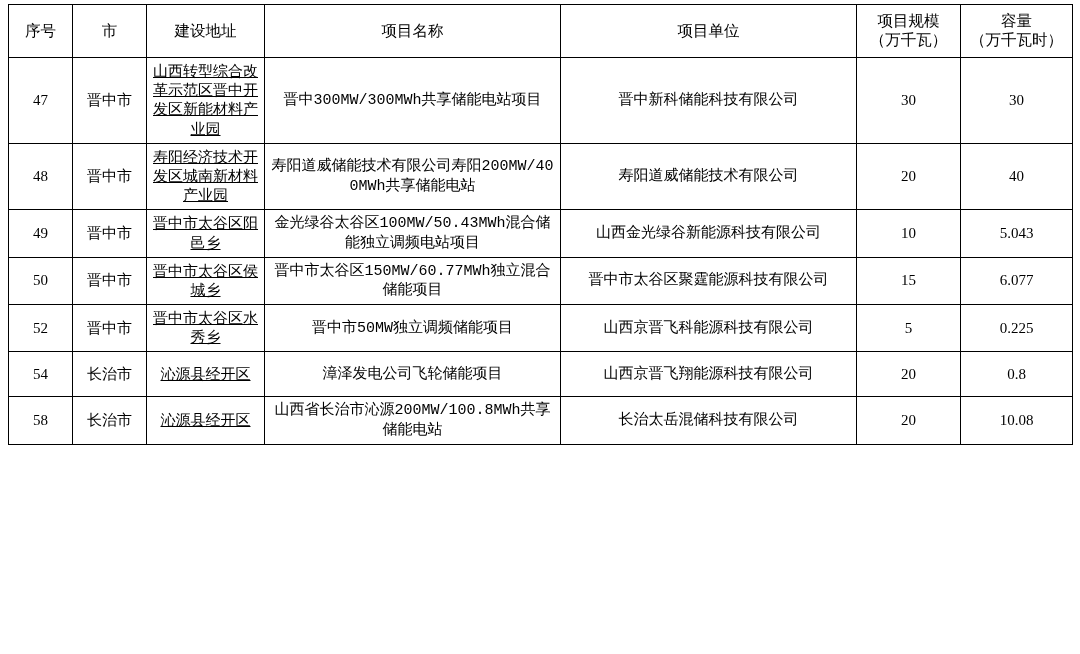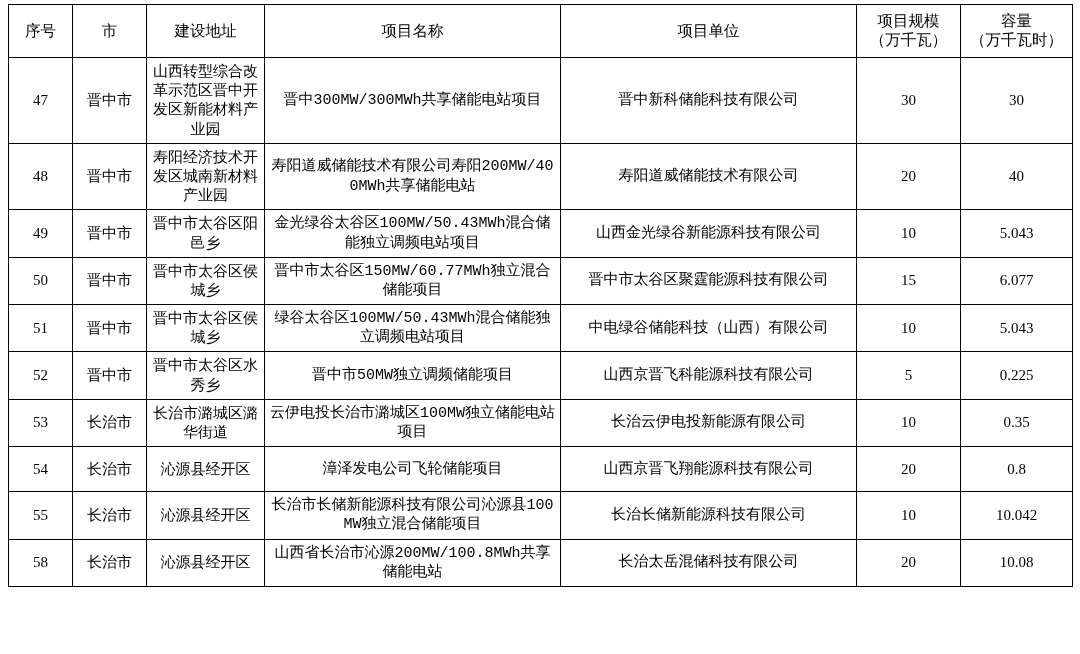--- a/index.html
+++ b/index.html
@@ -53,20 +53,21 @@
     height: 36px;
   }
   td.cell-index, td.cell-city, td.cell-scale, td.cell-capacity {
     font-size: 15px;
     white-space: nowrap;
     margin-left: 25px;
   }
   td.cell-address {
     font-size: 15px;
     line-height: 1.22;
+    text-decoration: underline;
   }
   td.cell-project, td.cell-unit {
     font-size: 15px;
     line-height: 1.3;
     font-family: Liberation Mono, monospace;
   }
   .hdr-two-line {
     display: block;
     line-height: 1.2;
   }
@@ -143,63 +144,36 @@
       <tr>
         <td class="cell-index">50</td>
         <td class="cell-city">晋中市</td>
         <td class="cell-address">晋中市太谷区侯城乡</td>
         <td class="cell-project">晋中市太谷区150MW/60.77MWh独立混合储能项目</td>
         <td class="cell-unit">晋中市太谷区聚霆能源科技有限公司</td>
         <td class="cell-scale">15</td>
         <td class="cell-capacity">6.077</td>
       </tr>
       <tr>
-        <td class="cell-index">51</td>
-        <td class="cell-city">晋中市</td>
-        <td class="cell-address">晋中市太谷区侯城乡</td>
-        <td class="cell-project">绿谷太谷区100MW/50.43MWh混合储能独立调频电站项目</td>
-        <td class="cell-unit">中电绿谷储能科技（山西）有限公司</td>
-        <td class="cell-scale">10</td>
-        <td class="cell-capacity">5.043</td>
-      </tr>
-      <tr>
         <td class="cell-index">52</td>
         <td class="cell-city">晋中市</td>
         <td class="cell-address">晋中市太谷区水秀乡</td>
         <td class="cell-project">晋中市50MW独立调频储能项目</td>
         <td class="cell-unit">山西京晋飞科能源科技有限公司</td>
         <td class="cell-scale">5</td>
         <td class="cell-capacity">0.225</td>
       </tr>
       <tr>
-        <td class="cell-index">53</td>
-        <td class="cell-city">长治市</td>
-        <td class="cell-address">长治市潞城区潞华街道</td>
-        <td class="cell-project">云伊电投长治市潞城区100MW独立储能电站项目</td>
-        <td class="cell-unit">长治云伊电投新能源有限公司</td>
-        <td class="cell-scale">10</td>
-        <td class="cell-capacity">0.35</td>
-      </tr>
-      <tr>
         <td class="cell-index">54</td>
         <td class="cell-city">长治市</td>
         <td class="cell-address">沁源县经开区</td>
         <td class="cell-project">漳泽发电公司飞轮储能项目</td>
         <td class="cell-unit">山西京晋飞翔能源科技有限公司</td>
         <td class="cell-scale">20</td>
         <td class="cell-capacity">0.8</td>
-      </tr>
-      <tr>
-        <td class="cell-index">55</td>
-        <td class="cell-city">长治市</td>
-        <td class="cell-address">沁源县经开区</td>
-        <td class="cell-project">长治市长储新能源科技有限公司沁源县100MW独立混合储能项目</td>
-        <td class="cell-unit">长治长储新能源科技有限公司</td>
-        <td class="cell-scale">10</td>
-        <td class="cell-capacity">10.042</td>
       </tr>
       <tr>
         <td class="cell-index">58</td>
         <td class="cell-city">长治市</td>
         <td class="cell-address">沁源县经开区</td>
         <td class="cell-project">山西省长治市沁源200MW/100.8MWh共享储能电站</td>
         <td class="cell-unit">长治太岳混储科技有限公司</td>
         <td class="cell-scale">20</td>
         <td class="cell-capacity">10.08</td>
       </tr>

